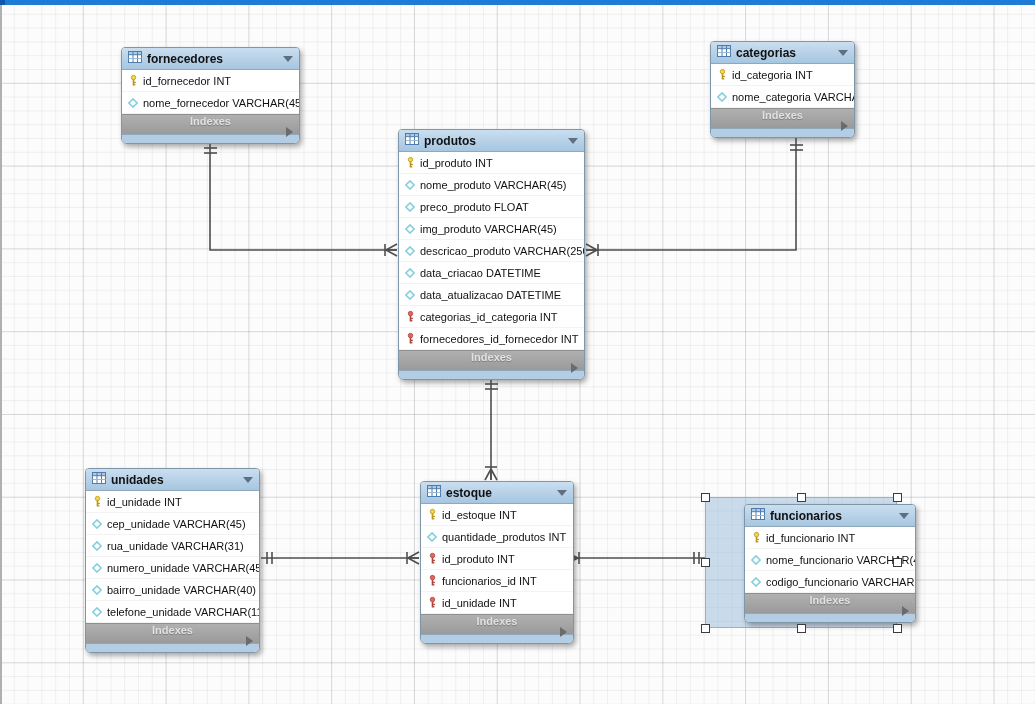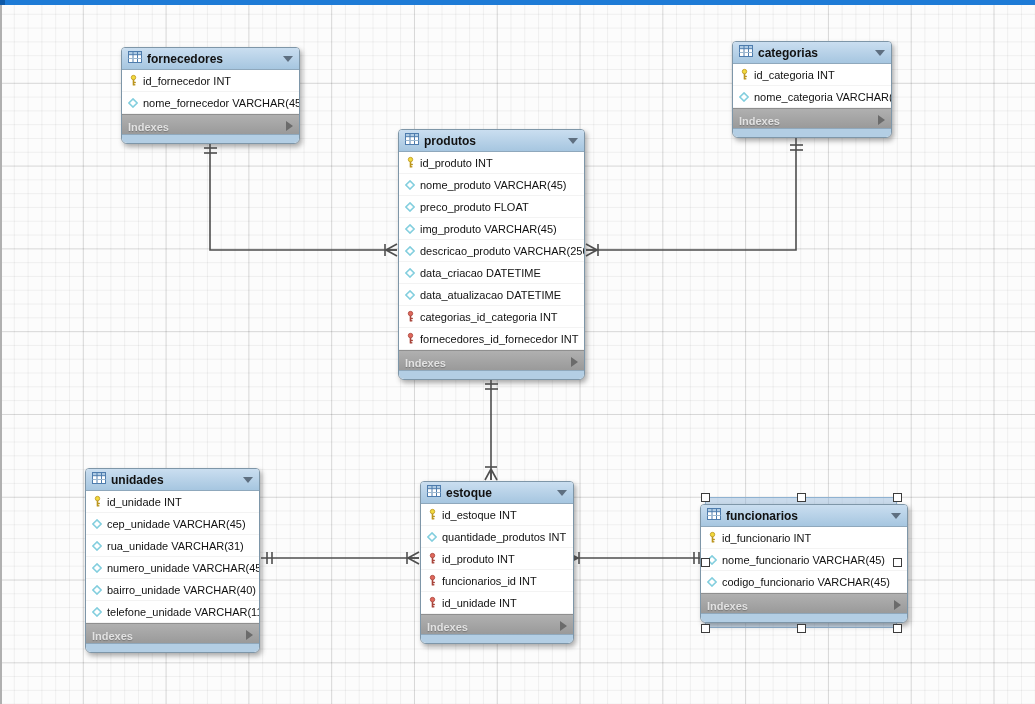--- a/index.html
+++ b/index.html
@@ -47,25 +47,25 @@
     border-left:5px solid transparent;border-right:5px solid transparent;
     border-top:6px solid #5e6f80;
   }
   .t-row{
     height:22px;display:flex;align-items:center;gap:4px;padding:3px 5px;
     font-size:11px;color:#111;white-space:nowrap;overflow:hidden;
     box-sizing:border-box;background:#fff;border-bottom:1px solid #f3f3f3;
   }
   .t-row .cicon{display:flex;align-items:center;width:12px;justify-content:center;flex:none;}
   .t-indexes{
-    height:20px;display:flex;padding:6px 6px;
+    height:20px;display:flex;align-items:center;padding:0 6px;
     background:linear-gradient(#b0b0b0,#9a9a9a);
     border-top:1px solid #8f8f8f;
     font-size:11px;font-weight:bold;color:#e2e2e2;
-    text-shadow:0 1px 1px rgba(0,0,0,0.25);box-sizing:border-box;
+    text-shadow:0 1px 1px rgba(0,0,0,0.25);box-sizing:border-box;flex-direction:column;
   }
   .t-indexes .arrow{
     margin-left:auto;width:0;height:0;
     border-top:5px solid transparent;border-bottom:5px solid transparent;
     border-left:7px solid #6b6b6b;
   }
   .t-footer{
     height:9px;background:#b3cee4;border-top:1px solid #8fa8bc;
     border-radius:0 0 5px 5px;box-sizing:border-box;
   }
@@ -161,21 +161,21 @@
             </svg>
           </span>
           <span>nome_fornecedor VARCHAR(45)</span>
         </div>
         <div class="t-indexes">
           <span>Indexes</span>
           <span class="arrow"></span>
         </div>
         <div class="t-footer"></div>
       </div>
-      <div class="table-card" style="left: 732px; top: 41px; width: 160px;">
+      <div class="table-card" style="left: 710px; top: 41px; width: 145px;">
         <div class="t-header">
           <span><svg width="14" height="12" viewBox="0 0 14 12">
               <rect x="0.5" y="0.5" width="13" height="11" fill="#ffffff" stroke="#4e7cad"></rect>
               <rect x="0.5" y="0.5" width="13" height="3.2" fill="#aecbe4" stroke="#4e7cad"></rect>
               <line x1="5" y1="0.5" x2="5" y2="11.5" stroke="#4e7cad"></line>
               <line x1="9.5" y1="0.5" x2="9.5" y2="11.5" stroke="#4e7cad"></line>
               <line x1="0.5" y1="7.5" x2="13.5" y2="7.5" stroke="#9db8cf"></line>
             </svg></span>
           <span>categorias</span>
           <span class="caret"></span>
@@ -454,21 +454,21 @@
             </svg>
           </span>
           <span>id_unidade INT</span>
         </div>
         <div class="t-indexes">
           <span>Indexes</span>
           <span class="arrow"></span>
         </div>
         <div class="t-footer"></div>
       </div>
-      <div class="table-card" style="left: 700px; top: 504px; width: 208px;">
+      <div class="table-card" style="left: 744px; top: 504px; width: 172px;">
         <div class="t-header">
           <span><svg width="14" height="12" viewBox="0 0 14 12">
               <rect x="0.5" y="0.5" width="13" height="11" fill="#ffffff" stroke="#4e7cad"></rect>
               <rect x="0.5" y="0.5" width="13" height="3.2" fill="#aecbe4" stroke="#4e7cad"></rect>
               <line x1="5" y1="0.5" x2="5" y2="11.5" stroke="#4e7cad"></line>
               <line x1="9.5" y1="0.5" x2="9.5" y2="11.5" stroke="#4e7cad"></line>
               <line x1="0.5" y1="7.5" x2="13.5" y2="7.5" stroke="#9db8cf"></line>
             </svg></span>
           <span>funcionarios</span>
           <span class="caret"></span>

